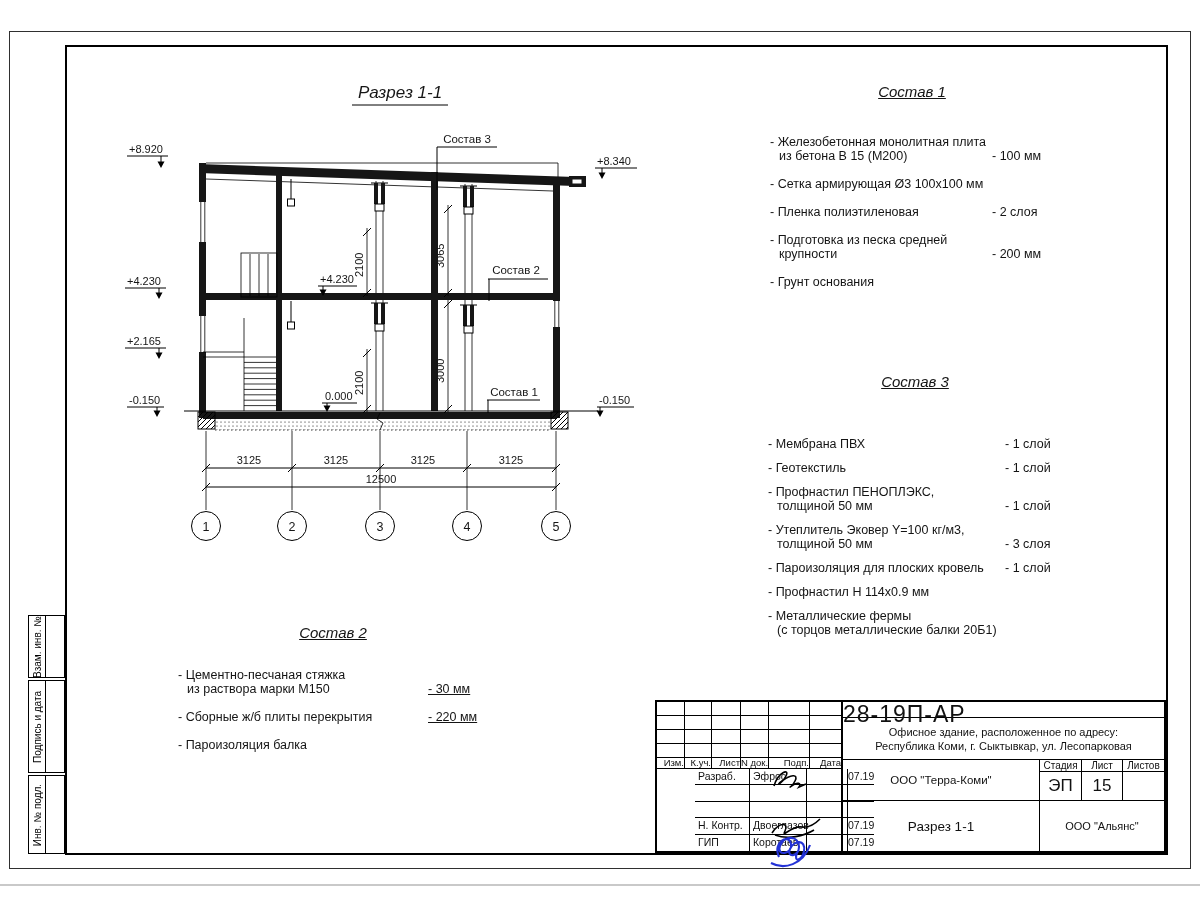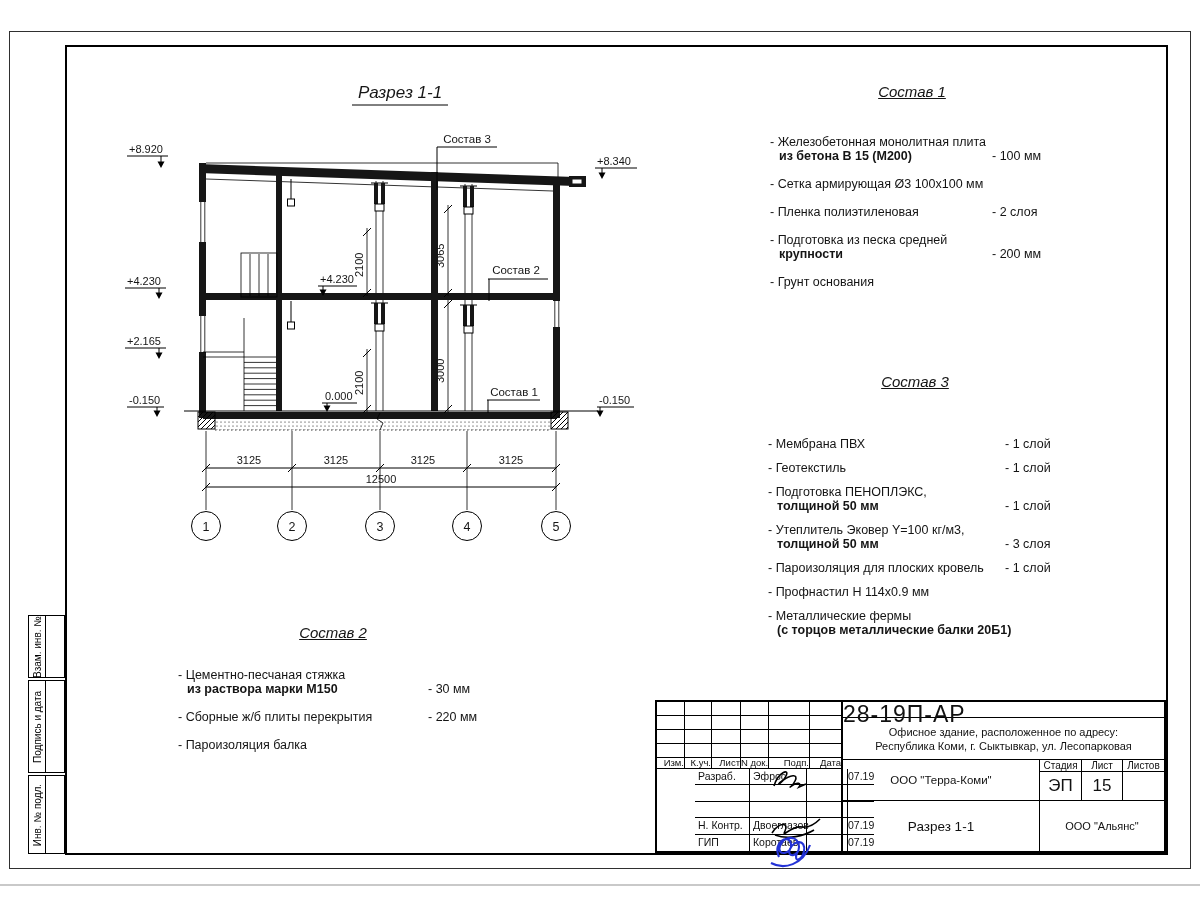--- a/index.html
+++ b/index.html
@@ -23,25 +23,25 @@
   .slist h3 { font-size:15px; font-style:italic; font-weight:normal; text-decoration:underline; text-align:center; }
   #sostav1 { left:770px; top:85px;  width:284px; }
   #sostav3 { left:768px; top:375px; width:294px; }
   #sostav2 { left:178px; top:626px; width:310px; }
   #sostav1 h3 { margin-bottom:36px; }
   #sostav3 h3 { margin-bottom:48px; }
   #sostav2 h3 { margin-bottom:28px; }
   .srow { display:flex; align-items:flex-end; margin-bottom:14px; }
   #sostav3 .srow { margin-bottom:10px; }
   .sname { flex:1; white-space:nowrap; }
-  .sname .l2 { padding-left:9px;font-weight:bold; }
+  .sname .l2 { padding-left:9px; }
   .sval { flex:none; }
   #sostav1 .sval { width:62px; }
   #sostav3 .sval { width:57px; }
-  #sostav2 .sval { width:60px; }
+  #sostav2 .sval { width:60px;text-decoration:underline; }
 
   
   .drawing-svg { position:absolute; left:100px; top:75px; width:580px; height:485px; }
   .s1 { stroke:#000; stroke-width:1; fill:none; }
   .thin { stroke:#000; stroke-width:0.8; fill:none; }
   .blk { fill:#161616; stroke:none; }
   .hollow { fill:#fff; stroke:#000; stroke-width:1; }
   text { font-family:"Liberation Sans", sans-serif; fill:#161616; }
   .dim { font-size:11px; }
   .lbl { font-size:11.5px; }
@@ -369,21 +369,21 @@
       <div class="sval">- 1 слой</div>
     </div>
     <div class="srow">
       <div class="sname">
           <div>- Геотекстиль</div>
         </div>
       <div class="sval">- 1 слой</div>
     </div>
     <div class="srow">
       <div class="sname">
-          <div>- Подготовка ПЕНОПЛЭКС,</div>
+          <div>- Профнастил ПЕНОПЛЭКС,</div>
           <div class="l2">толщиной 50 мм</div>
         </div>
       <div class="sval">- 1 слой</div>
     </div>
     <div class="srow">
       <div class="sname">
           <div>- Утеплитель Эковер Y=100 кг/м3,</div>
           <div class="l2">толщиной 50 мм</div>
         </div>
       <div class="sval">- 3 слоя</div>

